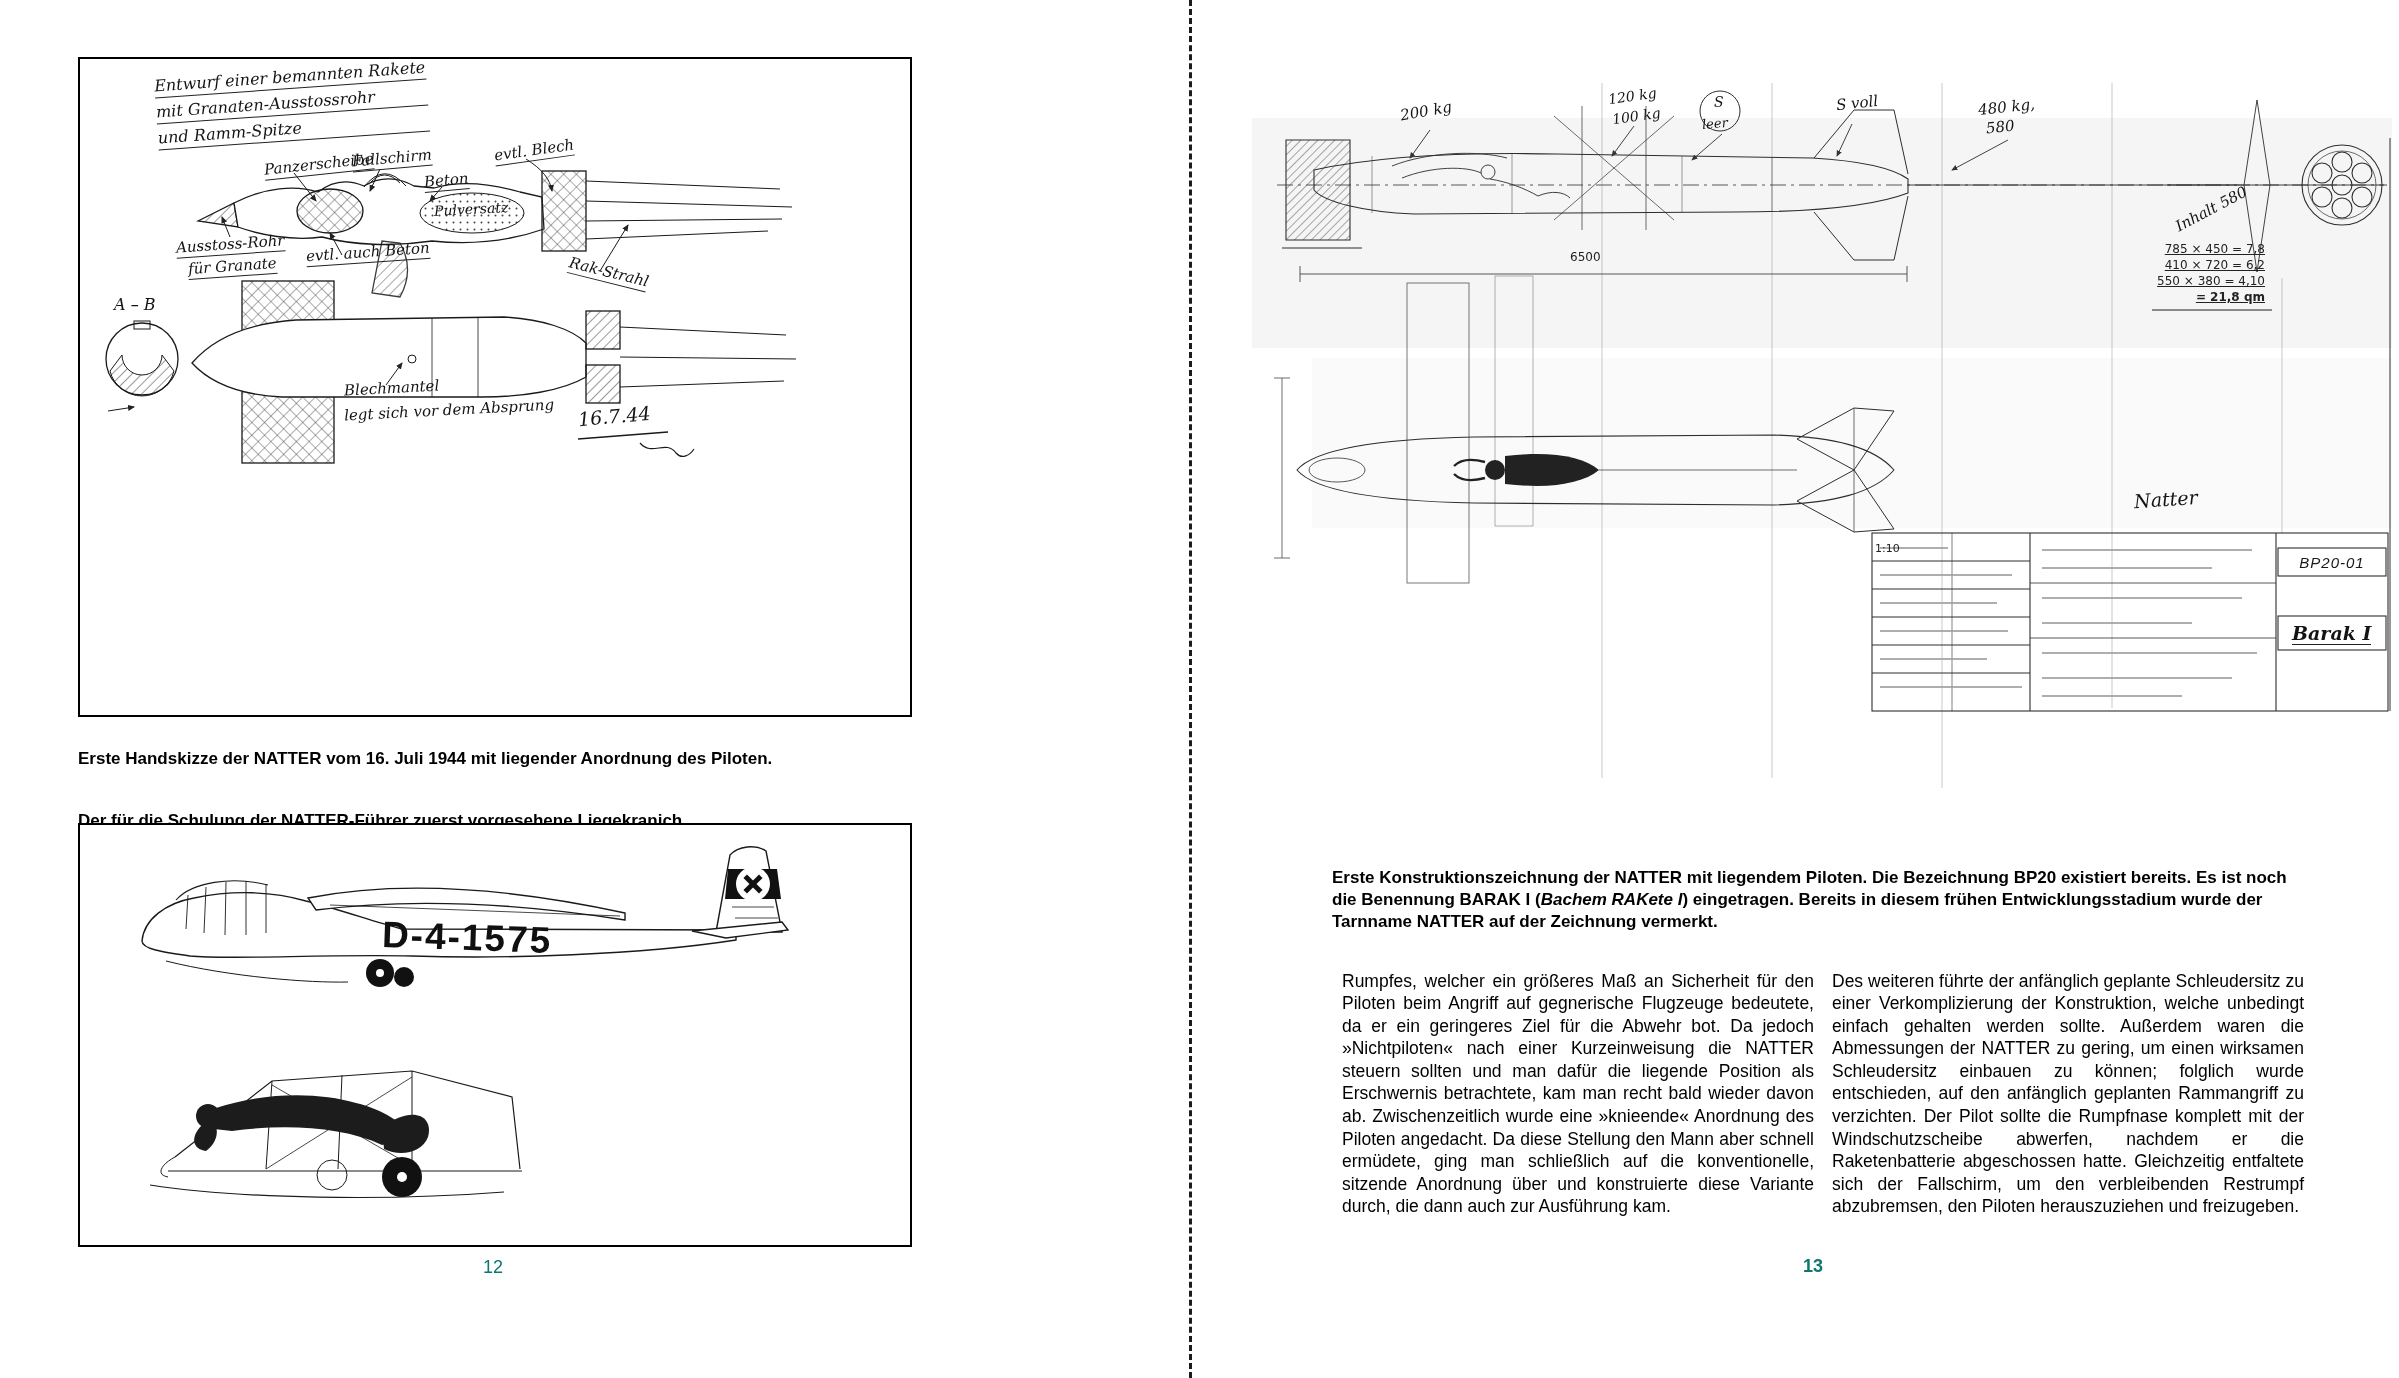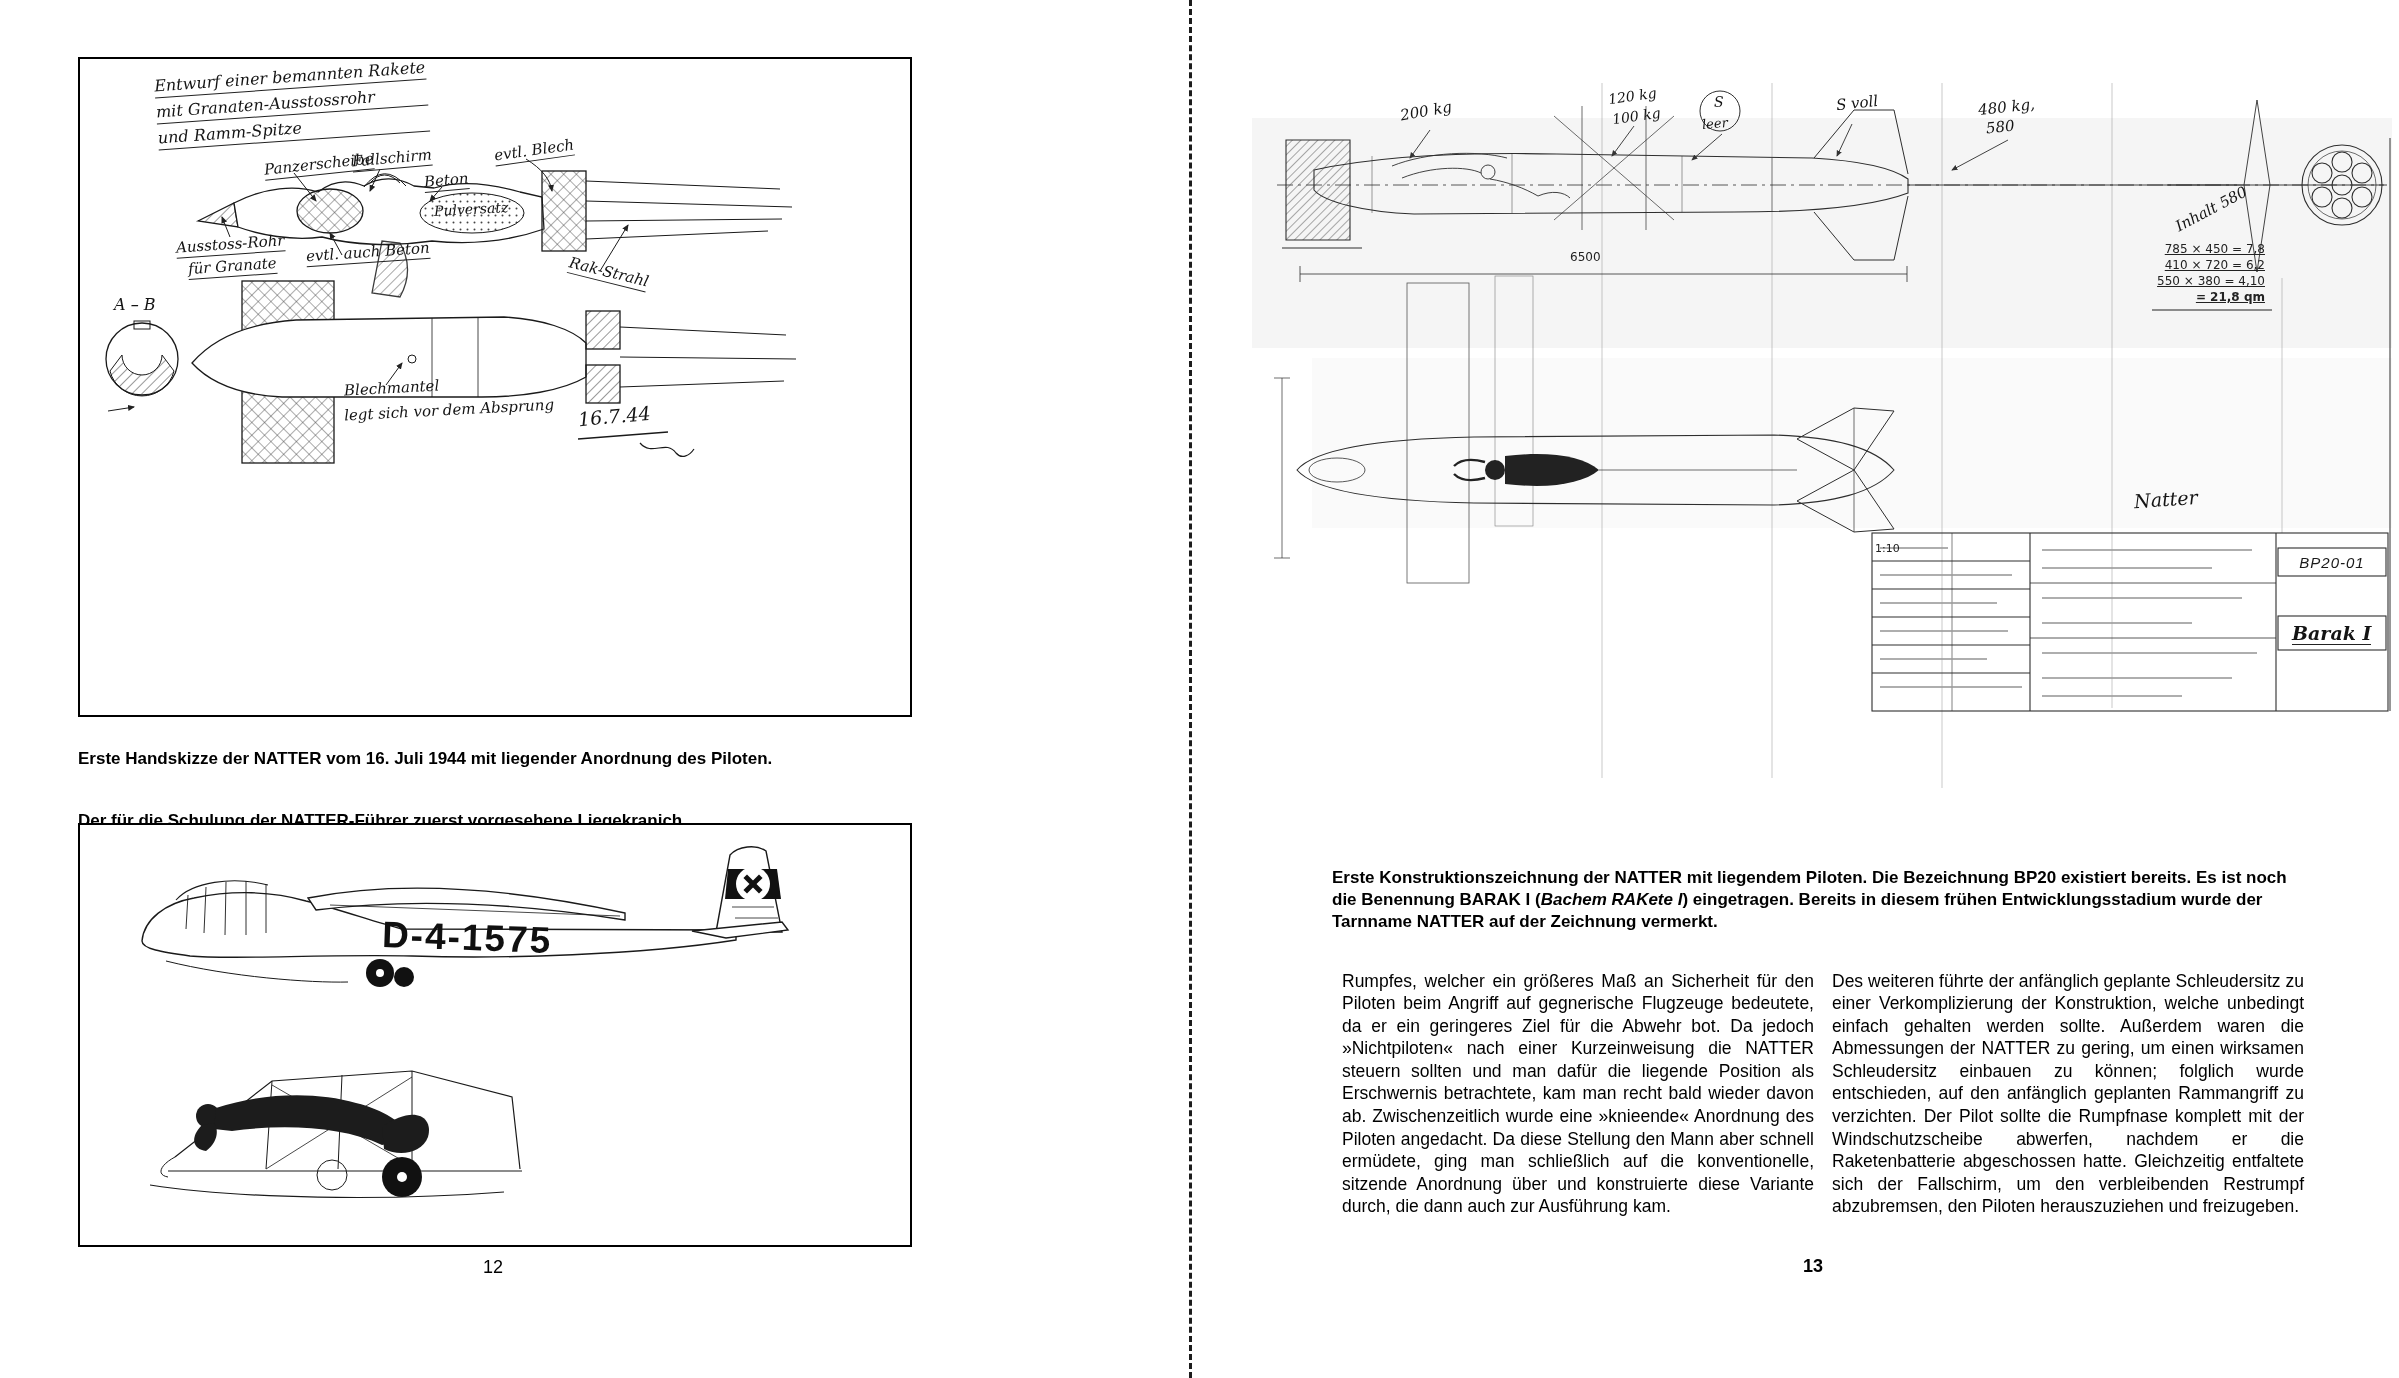--- a/index.html
+++ b/index.html
@@ -4,21 +4,21 @@
 <style>
   html,body{margin:0;padding:0;}
   body{
     width:2399px;height:1378px;position:relative;background:#ffffff;
     font-family:"Liberation Sans",sans-serif;color:#000;overflow:hidden;
   }
   .abs{position:absolute;}
   .frame{position:absolute;border:2.5px solid #000;background:#fff;}
   .page-caption{position:absolute;font-weight:bold;font-size:17px;line-height:22px;color:#000;}
   .bodytext{position:absolute;font-size:17.5px;line-height:22.6px;text-align:justify;color:#000000;margin-left:10px;}
-  .pagenum{position:absolute;font-size:18px;text-align:center;color:#000000;}
+  .pagenum{position:absolute;font-size:18px;text-align:center;color:#0f766e;}
   .binding{position:absolute;left:1189px;top:0;bottom:0;width:0;border-left:3px dashed #1c1c1c;}
   .hw{position:absolute;font-family:"DejaVu Serif",serif;font-style:italic;color:#141414;white-space:nowrap;font-size:15px;}
   .u{border-bottom:1px solid #222;padding-bottom:1px;}
   .tt{position:absolute;font-family:"DejaVu Sans",sans-serif;font-size:12px;color:#222;white-space:nowrap;}
   .tl{border-bottom:1px solid #222;padding-bottom:2px;margin-bottom:4px;font-size:16px;}
   .reg{position:absolute;font-weight:bold;font-size:37px;letter-spacing:2px;color:#101010;transform:rotate(2deg);white-space:nowrap;}
   svg{position:absolute;left:0;top:0;}
   .calc{text-align:right;width:118px;text-decoration:underline;}
   .tb{position:absolute;font-weight:normal;font-style:italic;font-size:15px;letter-spacing:1px;text-align:center;color:#1a1a1a;white-space:nowrap;}
 </style>

